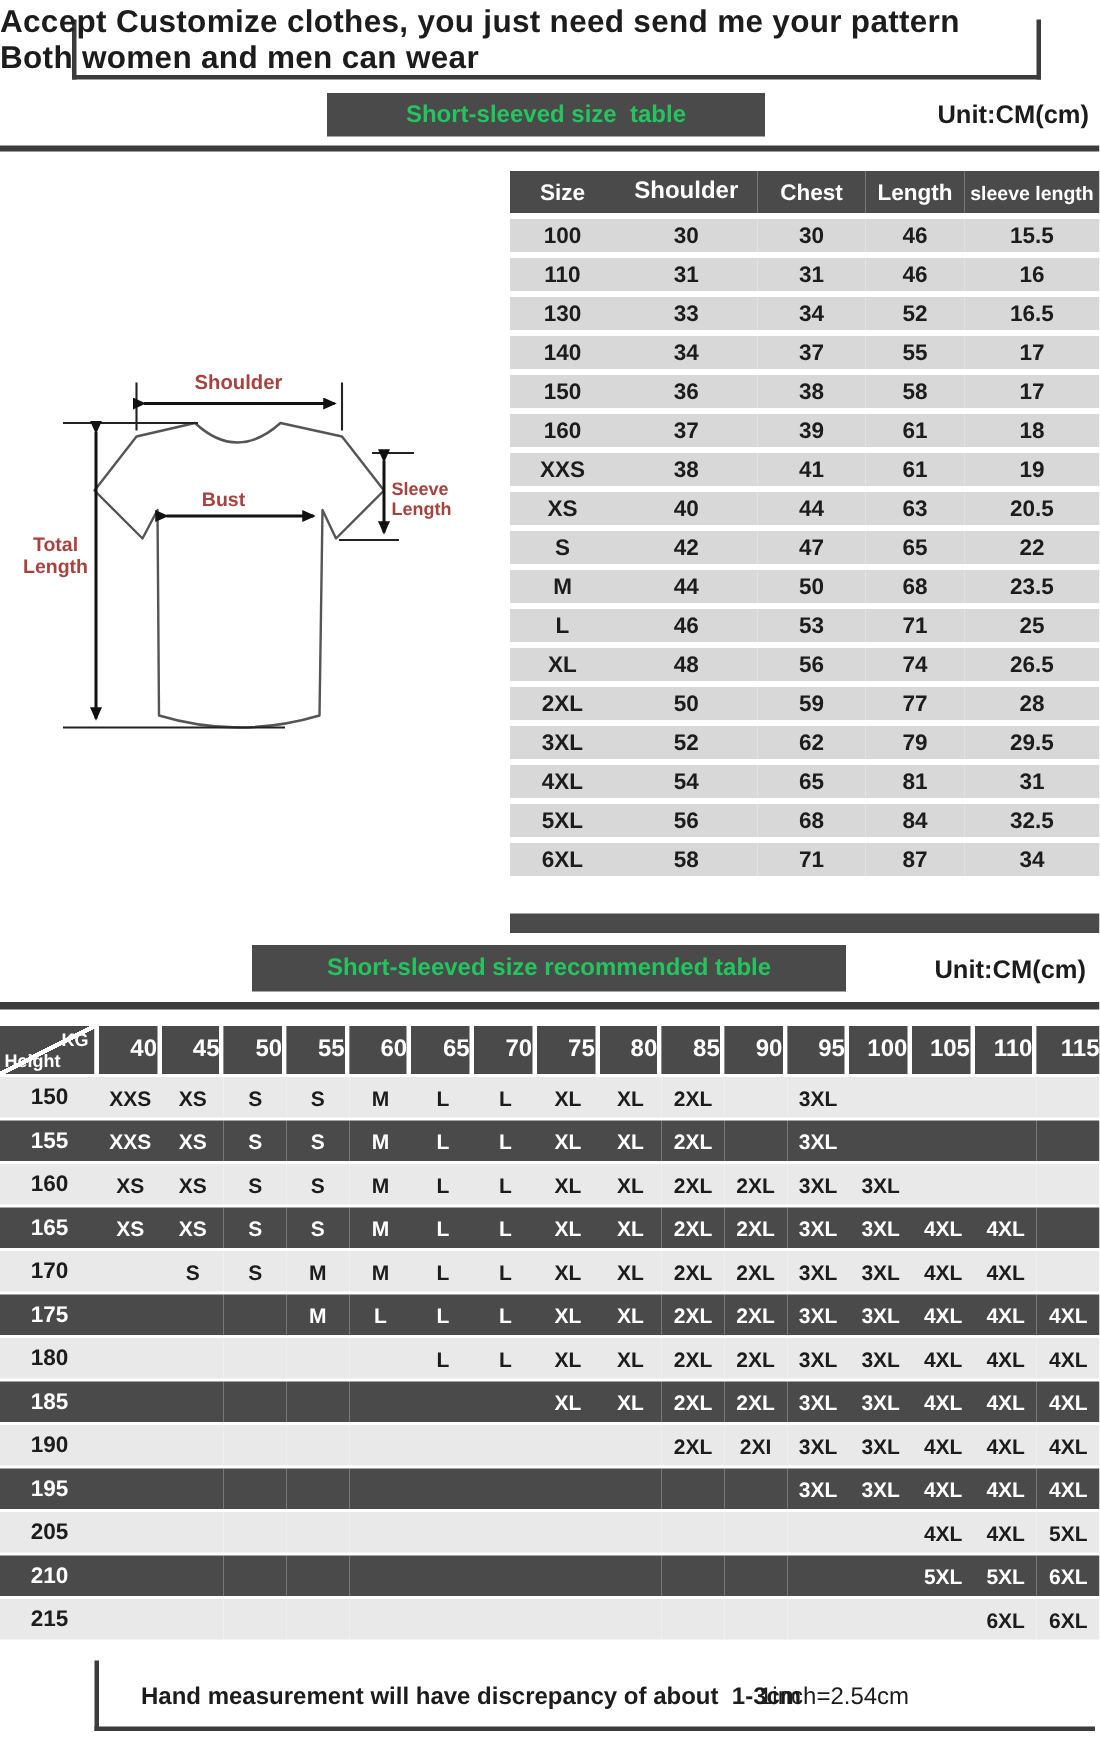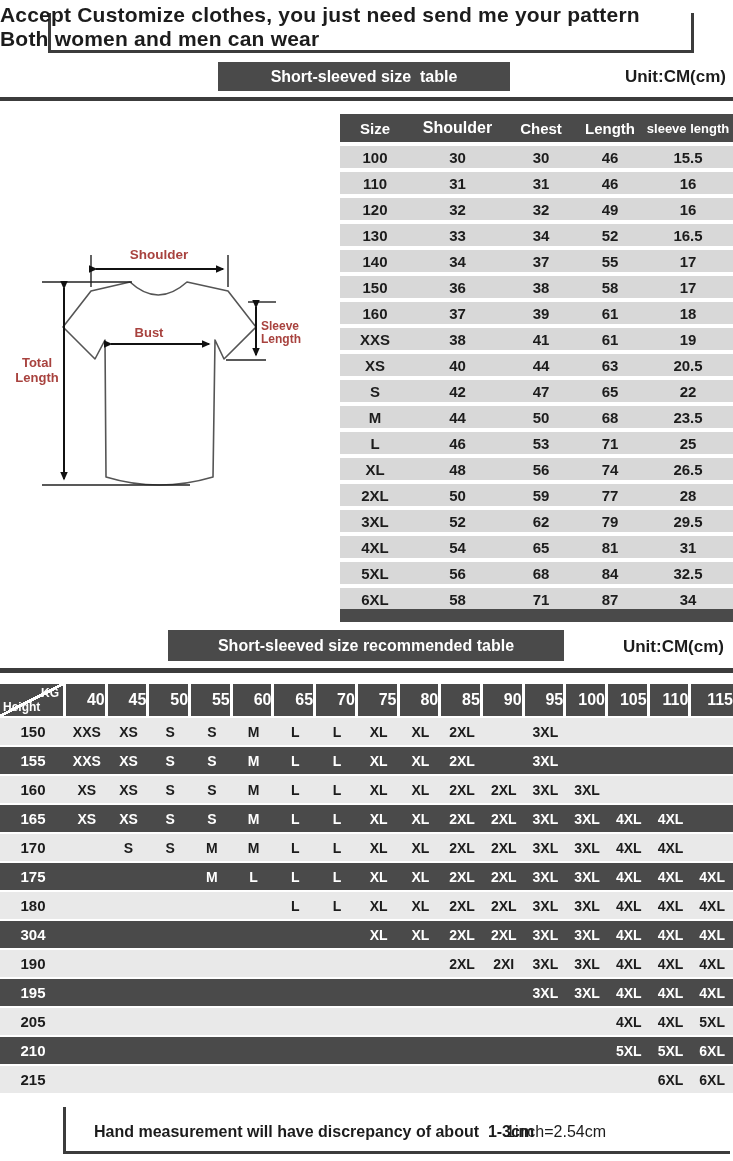--- a/index.html
+++ b/index.html
@@ -19,21 +19,21 @@
   
   .title-line{position:absolute;left:0;width:721px;text-align:left;
     font-size:21px;font-weight:bold;letter-spacing:.2px;white-space:pre;}
   #title-line1{top:3px;}
   #title-line2{top:27px;}
   .title-frame{position:absolute;left:48px;top:13px;width:640px;height:37px;
     border-left:3px solid var(--line,#3c3c3c);
     border-right:3px solid var(--line,#3c3c3c);
     border-bottom:3px solid var(--line,#3c3c3c);}
   
-  .sec-box{position:absolute;background:var(--dark-bar,#4a4a4a);color:#ffffff;
+  .sec-box{position:absolute;background:var(--dark-bar,#4a4a4a);color:#22c55e;
     font-weight:bold;text-align:center;white-space:pre;}
   #sec1-box{left:218px;top:62px;width:292px;height:29px;line-height:29px;font-size:16px;}
   #sec2-box{left:168px;top:630px;width:396px;height:31px;line-height:31px;font-size:16px;}
   .unit-label{position:absolute;font-weight:bold;font-size:17px;}
   #unit1{top:67px;right:7px;}
   #unit2{top:637px;right:9px;}
   .hrule{position:absolute;left:0;width:733px;background:var(--line,#3c3c3c);}
   #hr1{top:97px;height:4px;}
   #hr2{top:668px;height:5px;}
   
@@ -145,27 +145,20 @@
         <td>15.5</td>
       </tr>
       <tr>
         <td>110</td>
         <td>31</td>
         <td>31</td>
         <td>46</td>
         <td>16</td>
       </tr>
       <tr>
-        <td>120</td>
-        <td>32</td>
-        <td>32</td>
-        <td>49</td>
-        <td>16</td>
-      </tr>
-      <tr>
         <td>130</td>
         <td>33</td>
         <td>34</td>
         <td>52</td>
         <td>16.5</td>
       </tr>
       <tr>
         <td>140</td>
         <td>34</td>
         <td>37</td>
@@ -443,21 +436,21 @@
         <td>XL</td>
         <td>2XL</td>
         <td>2XL</td>
         <td>3XL</td>
         <td>3XL</td>
         <td>4XL</td>
         <td>4XL</td>
         <td>4XL</td>
       </tr>
       <tr>
-        <td>304</td>
+        <td>185</td>
         <td></td>
         <td></td>
         <td></td>
         <td></td>
         <td></td>
         <td></td>
         <td></td>
         <td>XL</td>
         <td>XL</td>
         <td>2XL</td>

